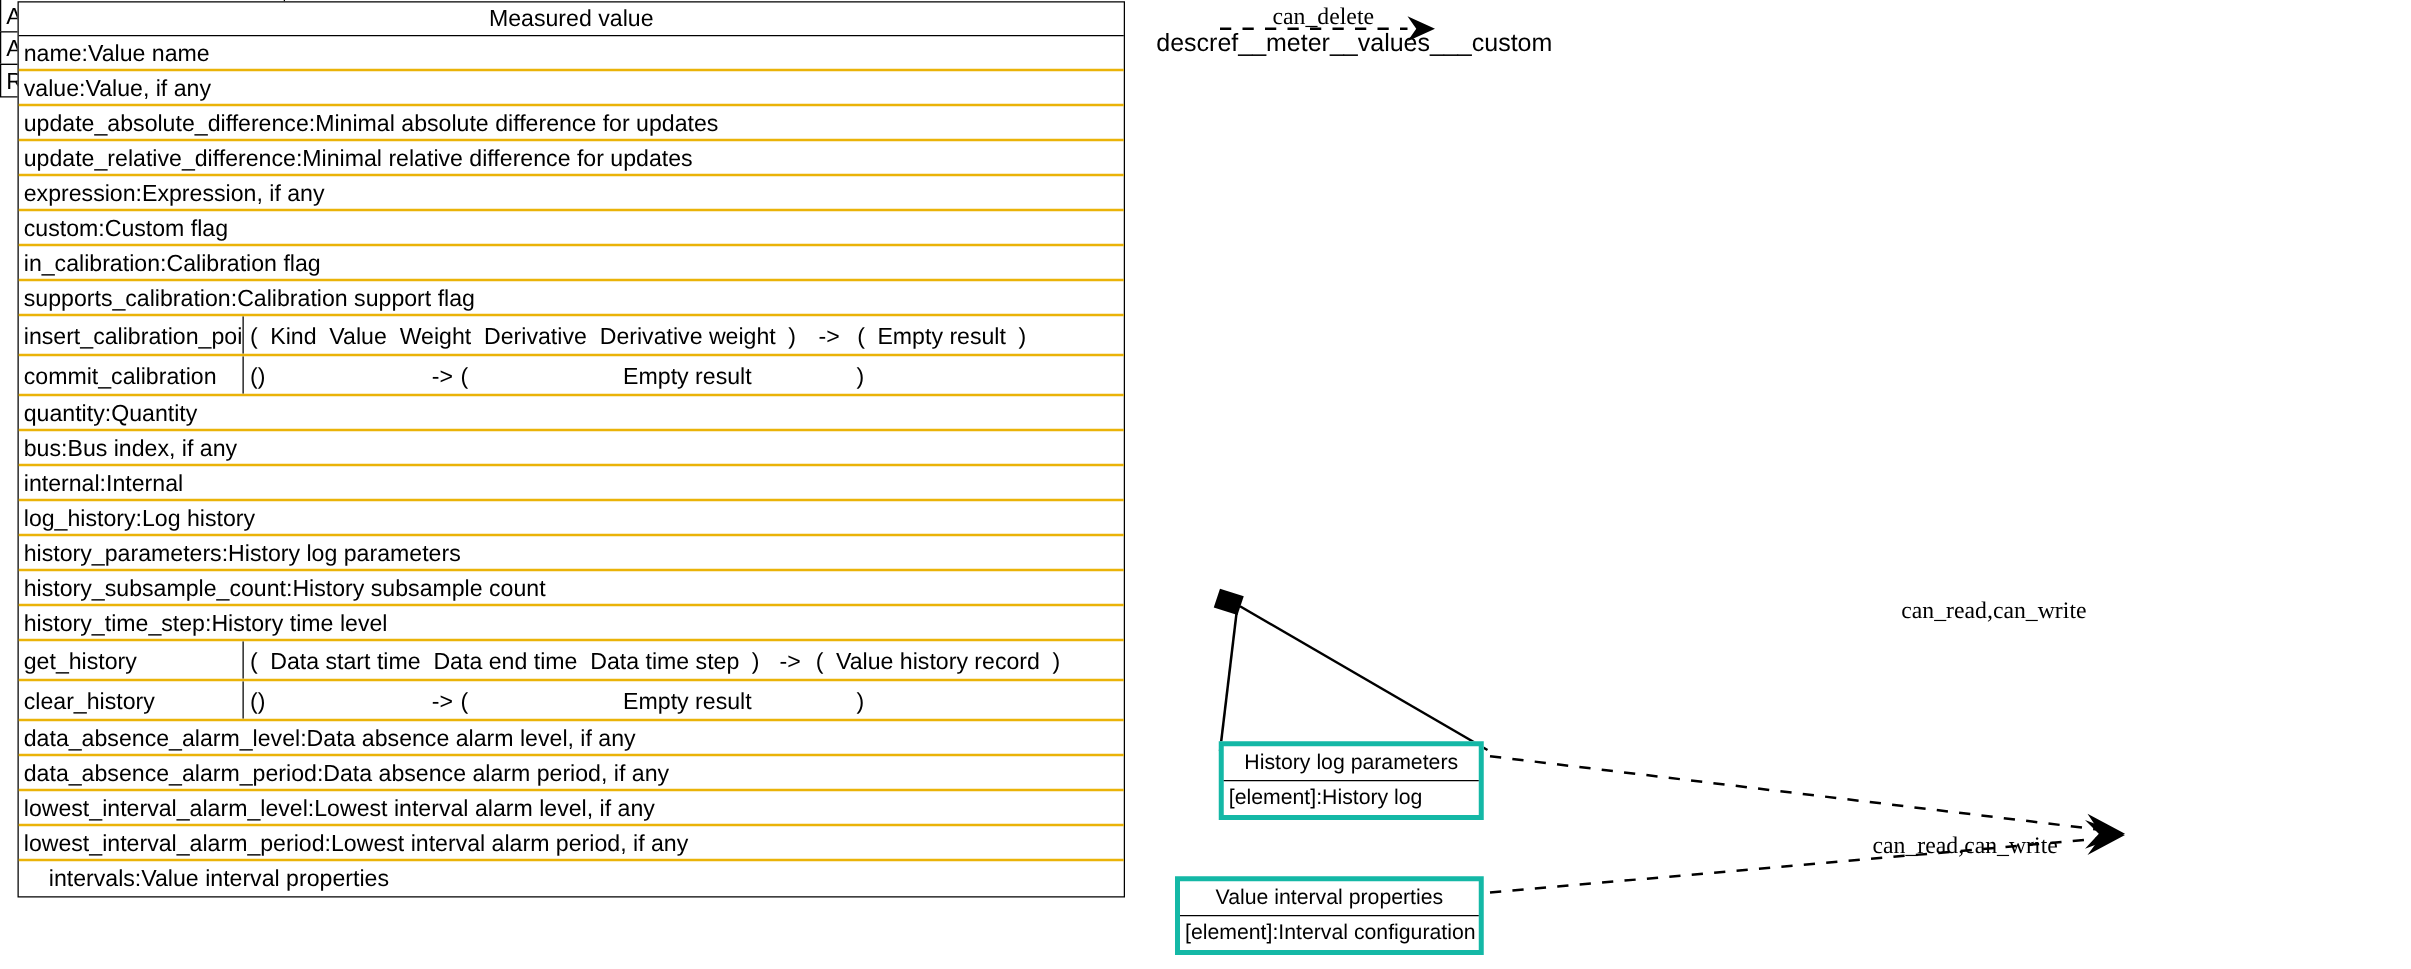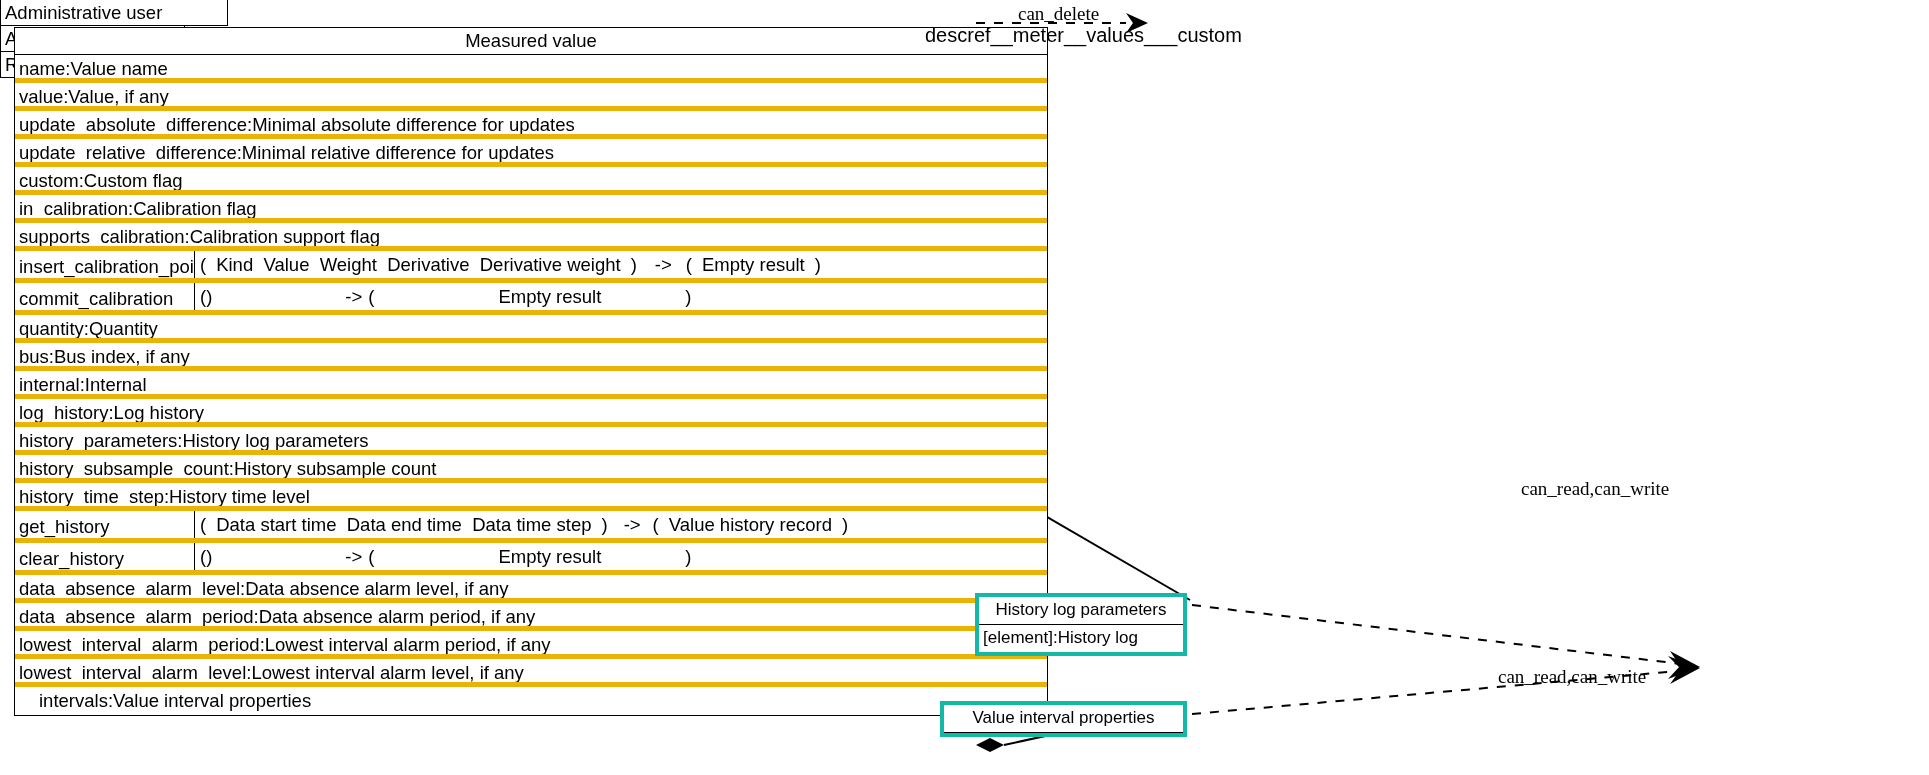--- a/index.html
+++ b/index.html
@@ -29,25 +29,25 @@
 
   
   .classbox {
     position: absolute;
     border: 1px solid #000000;
     background: #ffffff;
     box-sizing: border-box;
   }
   #main-class {
     left: 14px;
-    top: 27px;
-    width: 1034px;
+    top: 1px;
+    width: 886px;
   }
   .row {
-    border-bottom: 5px solid #eab308;
+    border-bottom: 2px solid #eab308;
     box-sizing: border-box;
     height: 28px;
     line-height: 27px;
     font-size: 18.5px;
     white-space: nowrap;
     overflow: hidden;
     display: flex;
   }
   .row:last-child { border-bottom: none; margin-left: 20px; }
   .row.title {
@@ -177,20 +177,21 @@
     </g>
   </svg>
 
   <div class="classbox" id="main-class">
     <div class="row title">Measured value</div>
 
     <div class="row attr">name:Value name</div>
     <div class="row attr">value:Value, if any</div>
     <div class="row attr">update_absolute_difference:Minimal absolute difference for updates</div>
     <div class="row attr">update_relative_difference:Minimal relative difference for updates</div>
+    <div class="row attr">expression:Expression, if any</div>
     <div class="row attr">custom:Custom flag</div>
     <div class="row attr">in_calibration:Calibration flag</div>
     <div class="row attr">supports_calibration:Calibration support flag</div>
 
     <div class="row method">
       <div class="m-name">insert_calibration_point</div>
       <div class="m-sig">
         <span class="sig-seg">(</span>
         <span class="sig-seg" style="padding:0 10px;">Kind  Value  Weight  Derivative  Derivative weight</span>
         <span class="sig-seg">)</span>
@@ -243,38 +244,39 @@
         <span class="sig-seg">)</span>
         <span class="sig-seg" style="padding:0 6px 0 133px;">-&gt;</span>
         <span class="sig-seg">(</span>
         <span class="sig-seg" style="padding:0 84px 0 124px;">Empty result</span>
         <span class="sig-seg">)</span>
       </div>
     </div>
 
     <div class="row attr">data_absence_alarm_level:Data absence alarm level, if any</div>
     <div class="row attr">data_absence_alarm_period:Data absence alarm period, if any</div>
+    <div class="row attr">lowest_interval_alarm_level:Lowest interval alarm level, if any</div>
     <div class="row attr">lowest_interval_alarm_period:Lowest interval alarm period, if any</div>
-    <div class="row attr">lowest_interval_alarm_level:Lowest interval alarm level, if any</div>
     <div class="row attr">intervals:Value interval properties</div>
   </div>
 
   <div class="plain-label" id="descref-label">descref__meter__values___custom</div>
 
   <div class="edge-label" id="lbl-can-delete">can_delete</div>
   <div class="edge-label" id="lbl-can-rw-1">can_read,can_write</div>
   <div class="edge-label" id="lbl-can-rw-2">can_read,can_write</div>
 
   <div class="smallbox" id="history-params-box">
     <div class="sb-title">History log parameters</div>
     <div class="sb-row">[element]:History log</div>
   </div>
 
   <div class="smallbox" id="interval-props-box">
     <div class="sb-title">Value interval properties</div>
+    <div class="sb-row">[element]:Interval configuration</div>
   </div>
 
   <div id="admin-user-box">
     <div class="ab-line w1">Administrative user</div>
     <div class="ab-line w2">Administrator</div>
     <div class="ab-line w2">Regular user</div>
   </div>
 
 </div>
 

